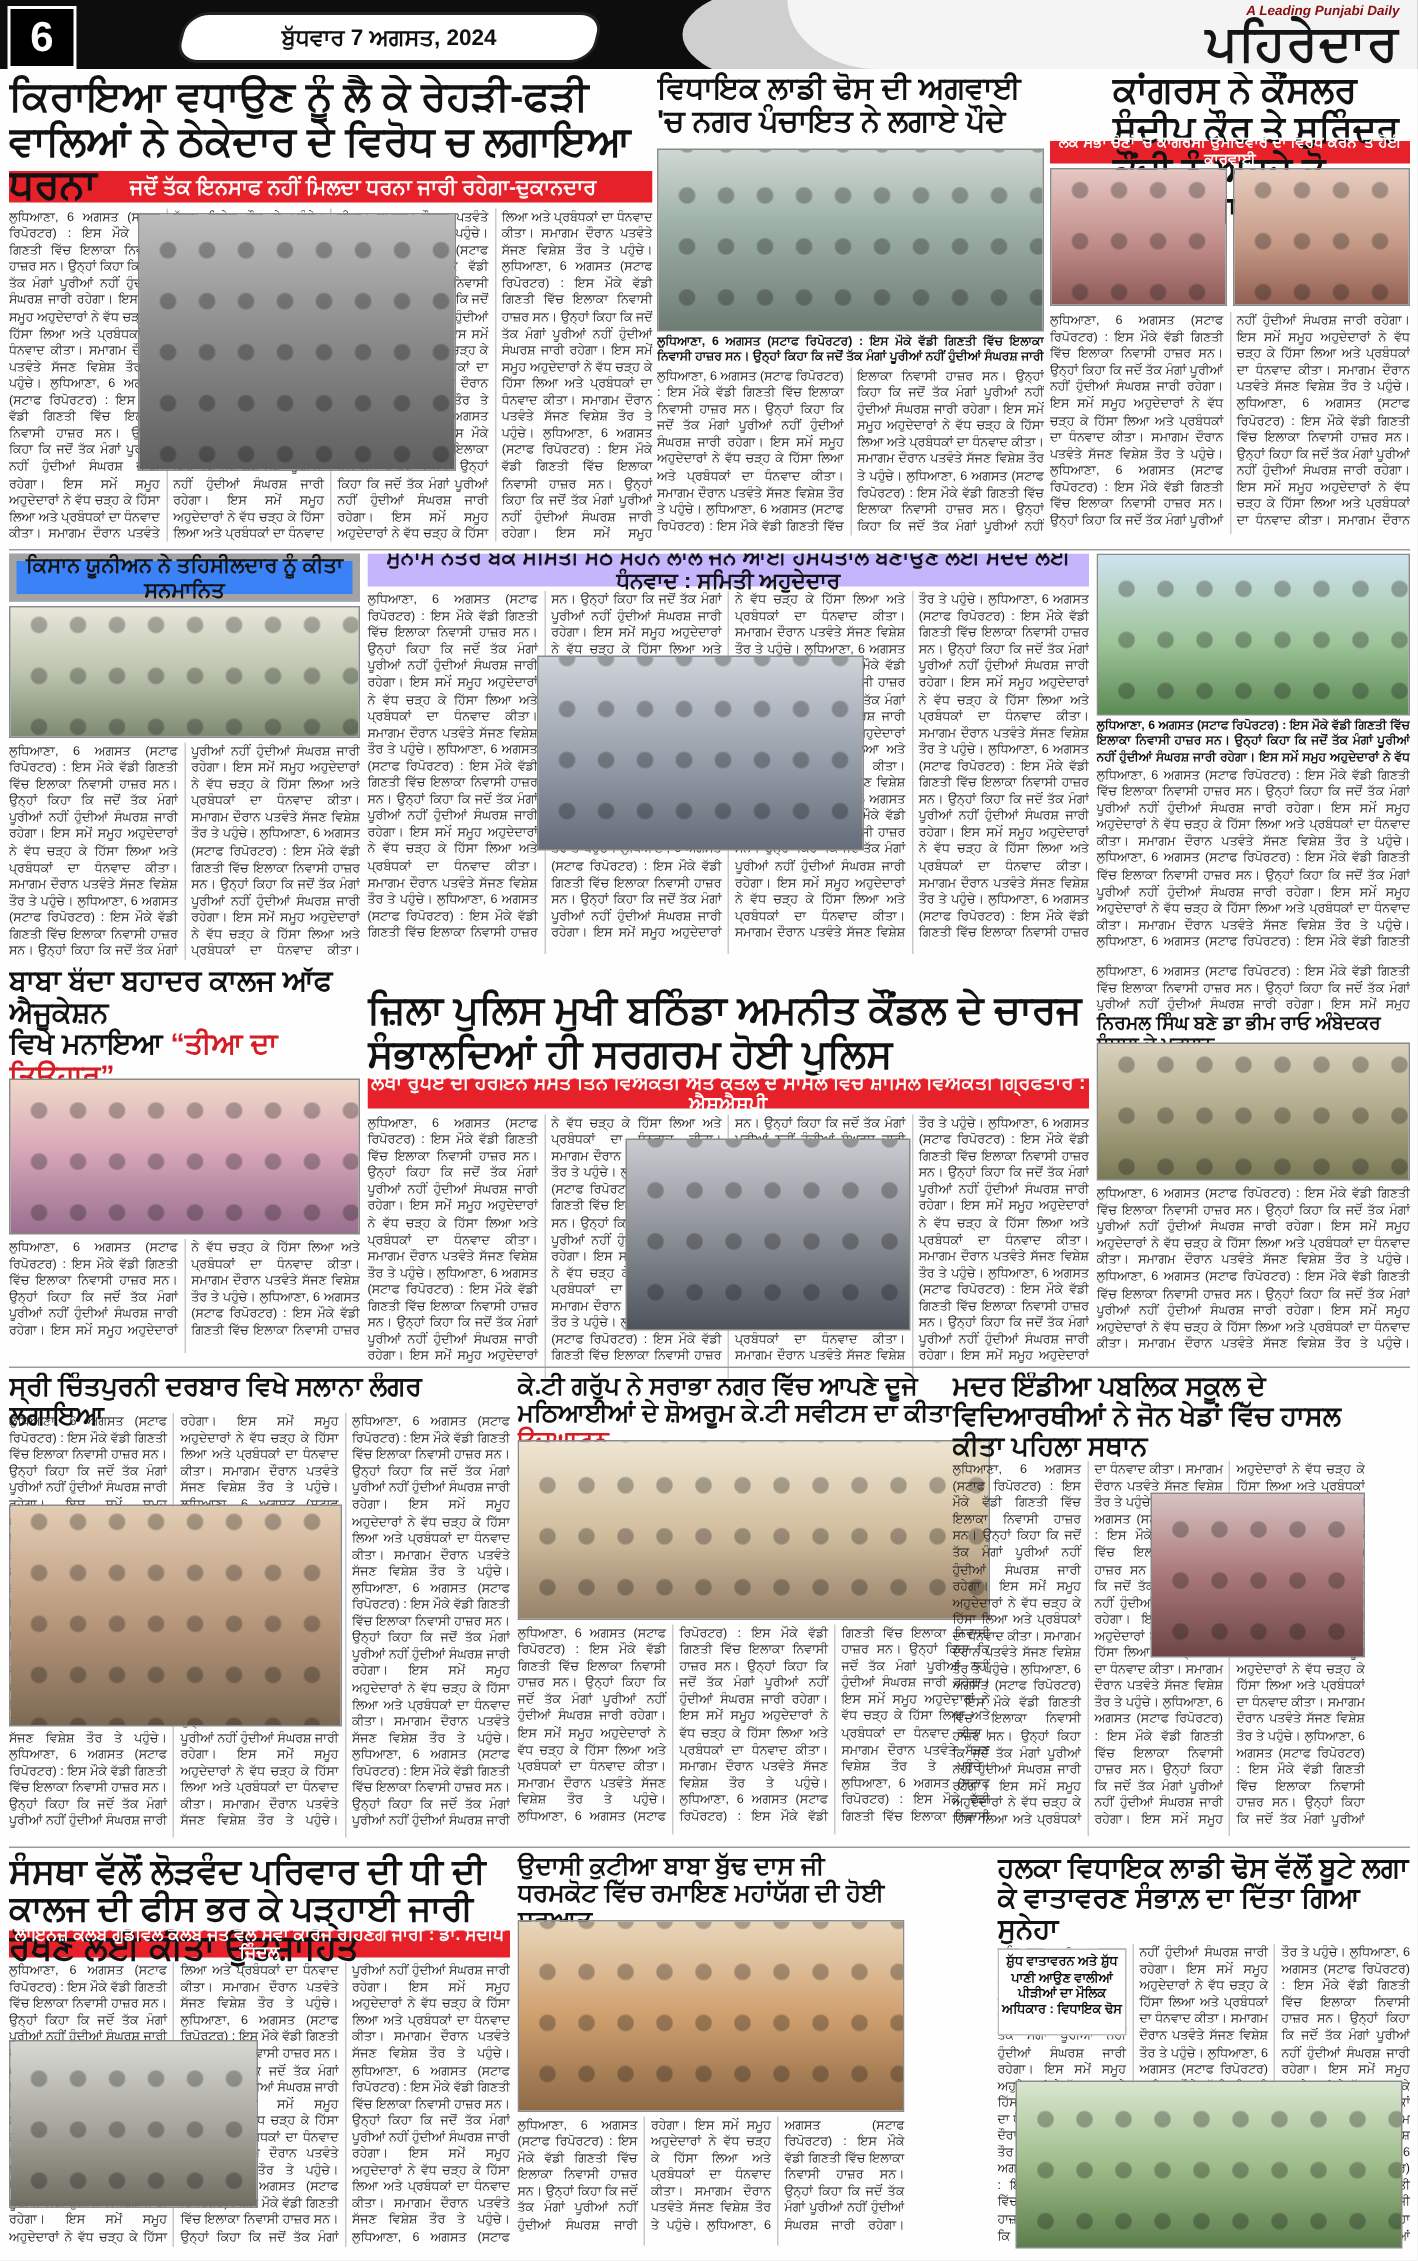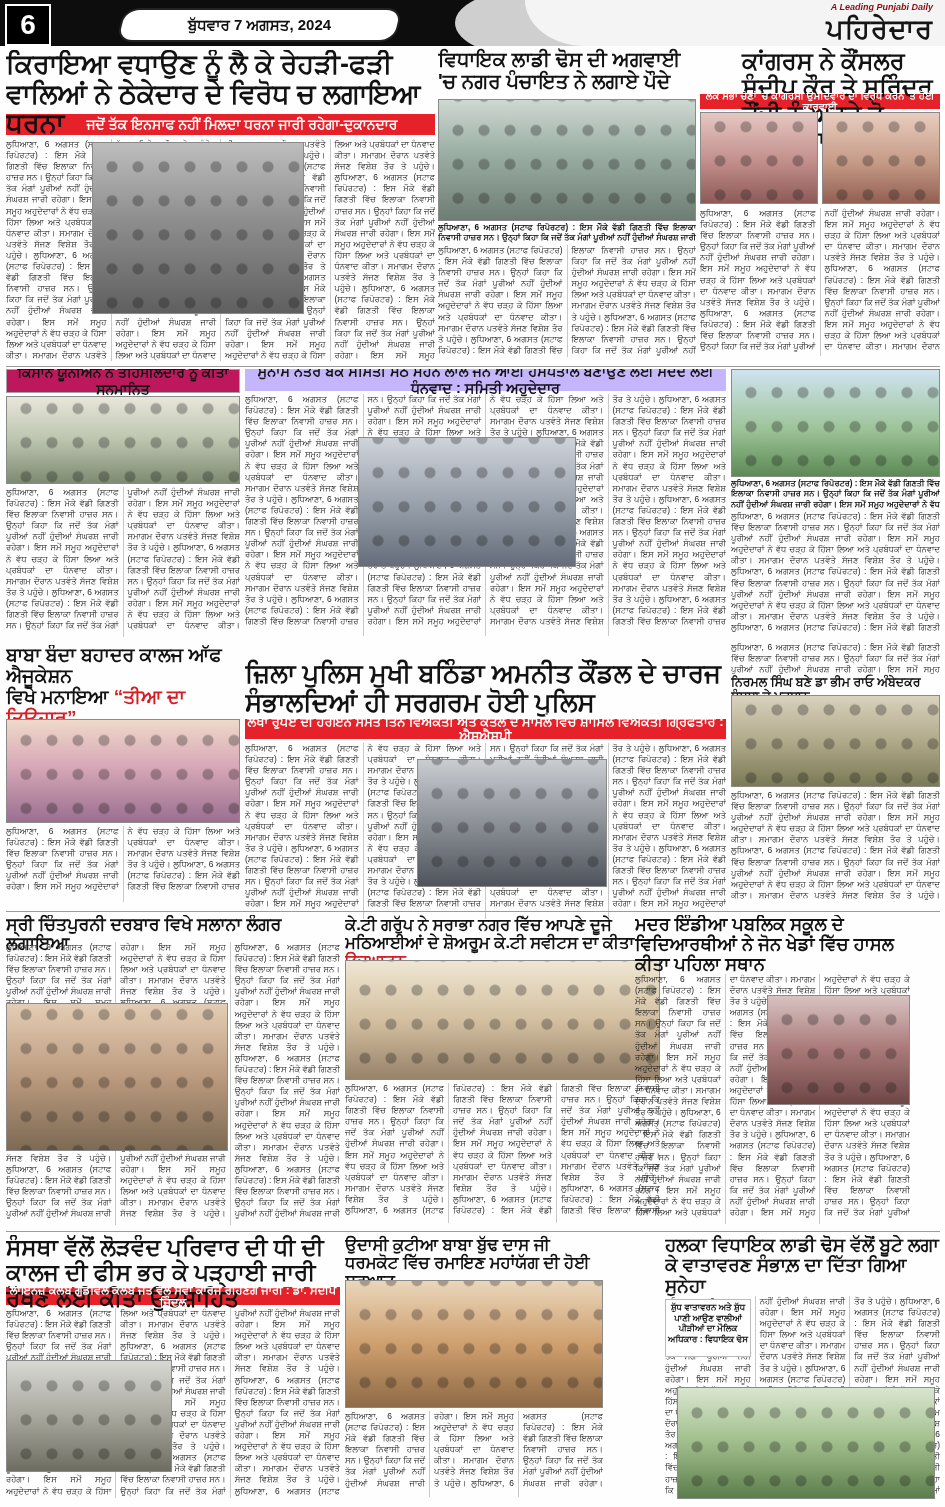--- a/index.html
+++ b/index.html
@@ -9,29 +9,29 @@
   .masthead{position:absolute;left:0;top:0;width:945px;height:46px;background:#0d0d0d;overflow:hidden;}
   .masthead .right-swoosh{position:absolute;right:0;top:0;width:420px;height:46px;background:#f4f4f4;border-bottom-left-radius:60px 46px;}
   .masthead .right-swoosh2{position:absolute;right:330px;top:-12px;width:160px;height:70px;background:#cfcfcf;border-radius:50%;}
   .pagenum{position:absolute;left:5px;top:4px;width:42px;height:38px;background:#000;border:2px solid #fff;
            color:#fff;font-size:28px;font-weight:bold;display:flex;align-items:center;justify-content:center;}
   .date-ribbon{position:absolute;left:120px;top:8px;width:275px;height:30px;background:#fff;border:2px solid #222;
            border-radius:16px/14px;transform:skewX(-14deg);display:flex;align-items:center;justify-content:center;}
   .date-ribbon span{transform:skewX(14deg);font-size:15px;font-weight:bold;color:#111;}
   .logo{position:absolute;right:12px;top:2px;text-align:right;}
   .logo .tagline{font-size:9px;font-style:italic;font-weight:bold;color:#8a0f0f;display:block;line-height:10px;}
-  .logo .name{font-size:27px;font-weight:bold;color:#151515;line-height:34px;letter-spacing:1px;}
+  .logo .name{font-size:33px;font-weight:bold;color:#151515;line-height:34px;letter-spacing:1px;}
   
   .article{position:absolute;overflow:hidden;}
   .hl{font-weight:bold;color:#121212;text-align:left;line-height:1.1;}
   .hl .red{color:#d51d24;}
   .redbar{background:#e62129;color:#fff;font-weight:bold;text-align:center;
           display:flex;align-items:center;justify-content:center;line-height:1.05;}
-  .creambar{background:#be185d;color:#131313;font-weight:bold;text-align:center;
-          display:flex;align-items:center;justify-content:center;border:1px solid #a3a3a3;}
+  .creambar{background:#3b82f6;color:#131313;font-weight:bold;text-align:center;
+          display:flex;align-items:center;justify-content:center;border:5px solid #a3a3a3;}
   .cols{column-gap:9px;column-rule:1px solid #c9c9c9;font-size:8.4px;line-height:1.32;
         text-align:justify;color:#1e1e1e;height:100%;word-break:break-word;}
   .txt{font-size:8.4px;line-height:1.32;text-align:justify;color:#1e1e1e;word-break:break-word;overflow:hidden;}
   .photo{position:relative;border:1px solid #8a8a8a;box-sizing:border-box;overflow:hidden;}
   .photo::after{content:"";position:absolute;inset:0;
       background-image:radial-gradient(circle,rgba(20,20,20,.30) 5px,rgba(0,0,0,0) 6px);
       background-size:26px 34px;background-position:6px 55%;}
   .caption{font-size:8.2px;font-weight:bold;color:#111;text-align:justify;overflow:hidden;line-height:1.25;}
   .divider{position:absolute;left:6px;width:934px;height:0;border-top:1px solid #9b9b9b;}
   .abs{position:absolute;}

